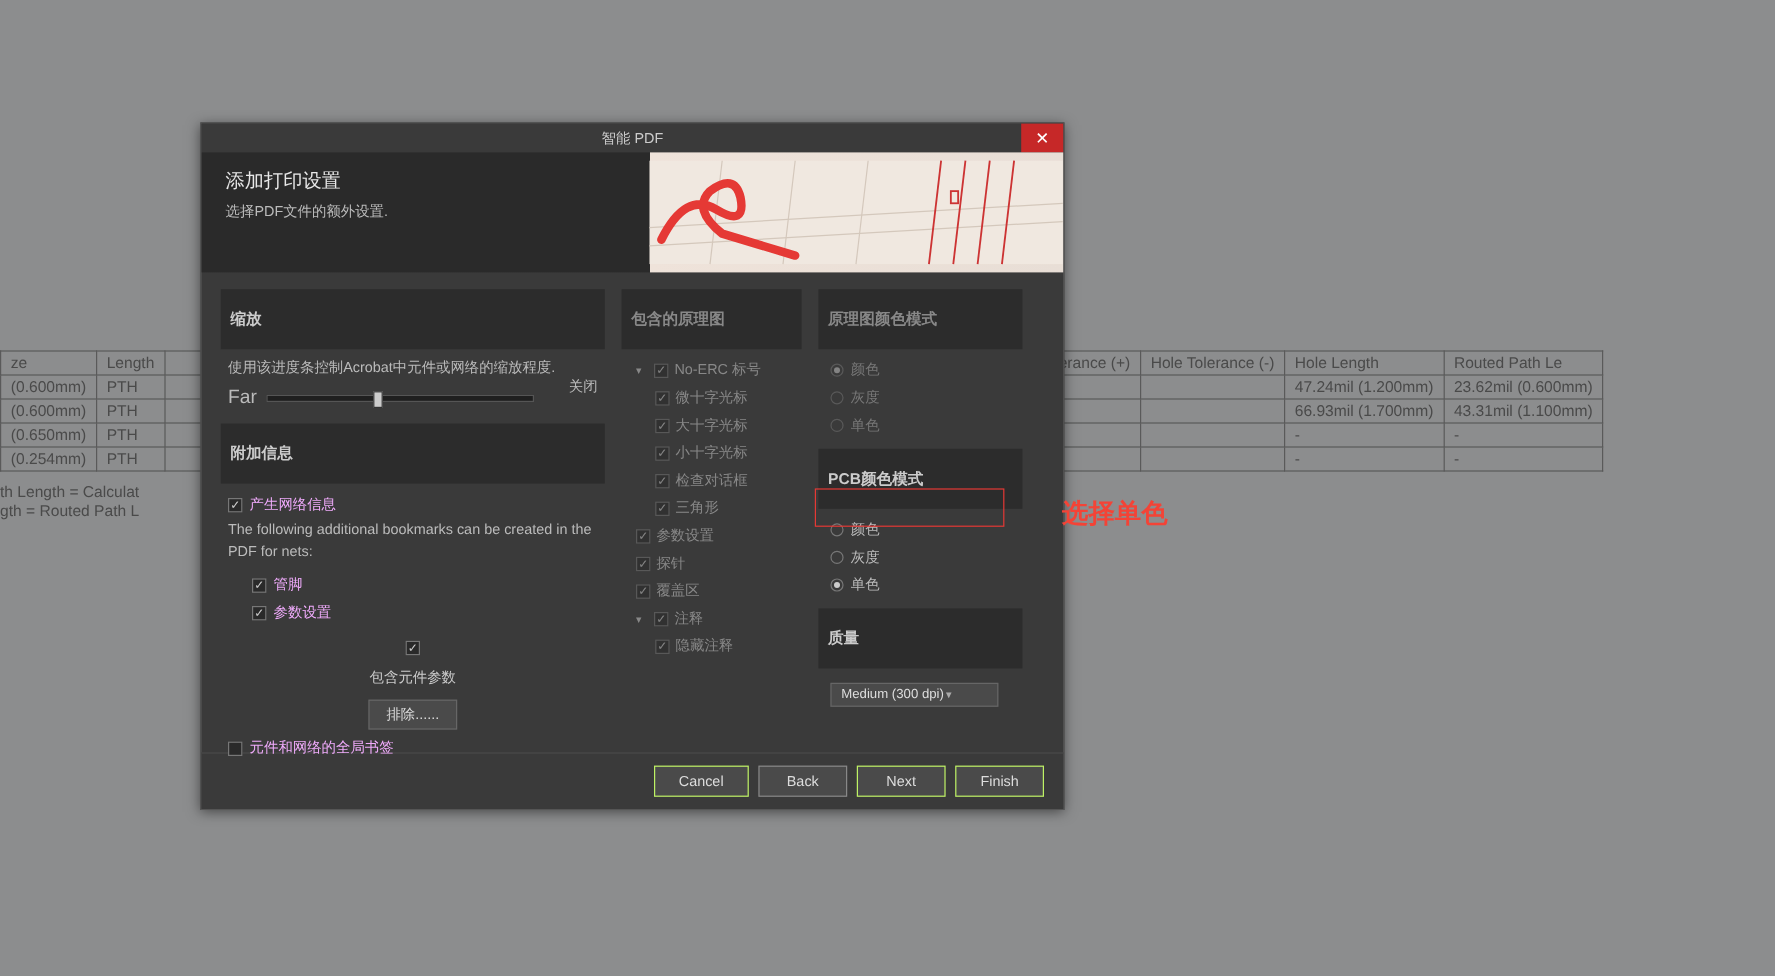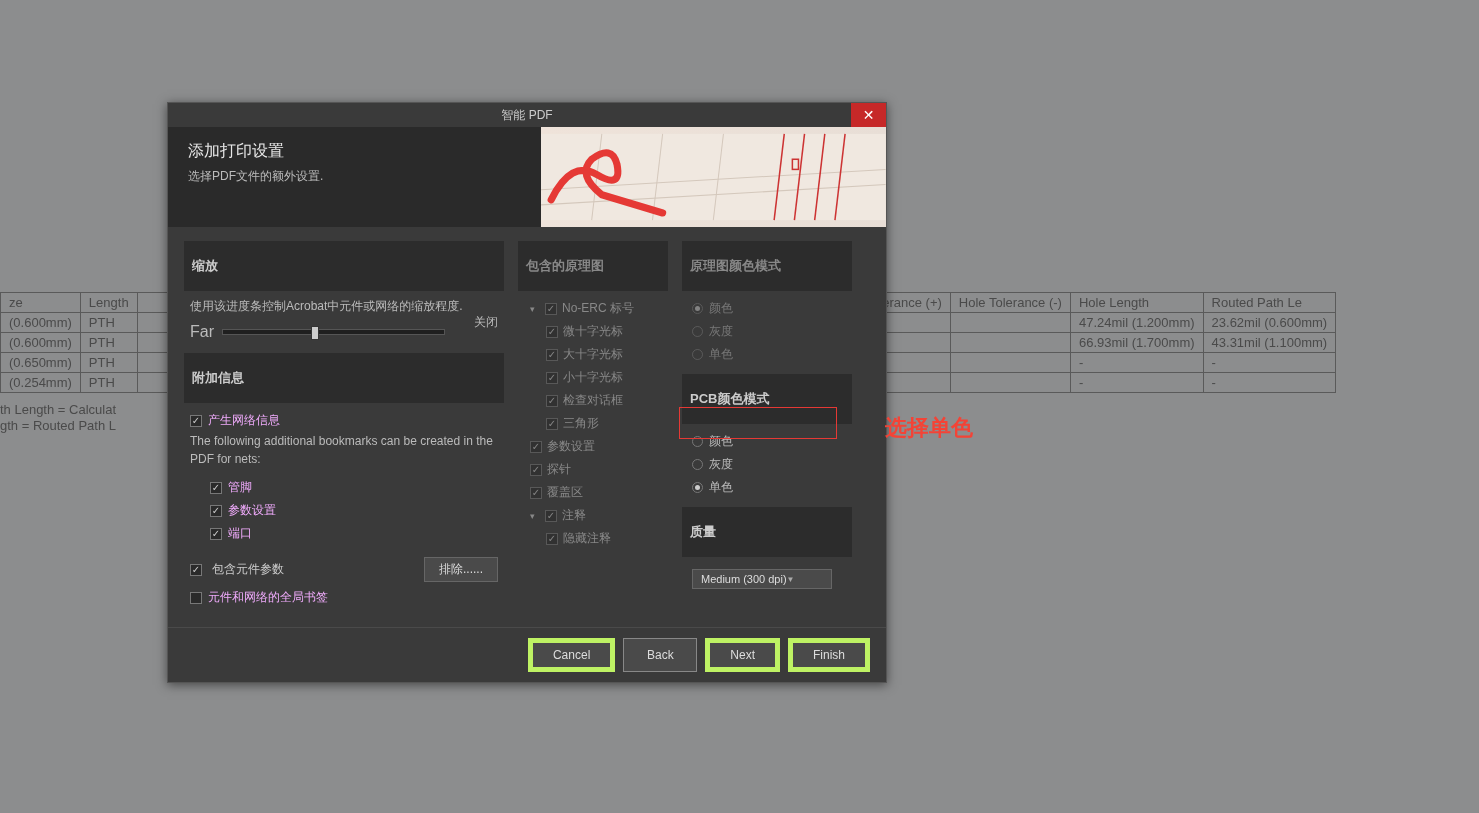--- a/index.html
+++ b/index.html
@@ -53,21 +53,21 @@
 .radio.disabled { opacity: 0.5; }
 .radio-row.disabled { color: #777; }
 
 .dropdown { background: #4a4a4a; border: 1px solid #666; padding: 3px 8px; color: #ddd; font-size: 11px; display: flex; align-items: center; width: 140px; margin: 6px 10px; cursor: pointer; }
 .dropdown-arrow { font-size: 8px; color: #aaa; }
 
 .btn-small { background: #4a4a4a; border: 1px solid #666; padding: 3px 14px; color: #ddd; font-size: 12px; cursor: pointer; }
 .btn-row { display: flex; align-items: center; gap: 10px; padding: 4px 6px; }
 
 .footer-btns { background: #3a3a3a; padding: 10px 16px; display: flex; justify-content: flex-end; gap: 8px; border-top: 1px solid #4a4a4a; }
-.footer-btn { background: #4a4a4a; border: 5px solid #bef264; padding: 5px 20px; color: #ddd; font-size: 12px; cursor: pointer; min-width: 74px; text-align: center; }
+.footer-btn { background: #4a4a4a; border: 1px solid #bef264; padding: 5px 20px; color: #ddd; font-size: 12px; cursor: pointer; min-width: 74px; text-align: center; }
 .footer-btn.active { border: 1px solid #888; }
 .underline-first::first-letter { text-decoration: underline; }
 
 .red-highlight { position: absolute; border: 1px solid #e53935; pointer-events: none; }
 .red-annotation { position: absolute; color: #f44336; font-size: 22px; font-weight: bold; }
 </style>
 </head>
 <body>
 
 <table class="bg-table">
@@ -172,25 +172,21 @@
       </div>
       <div class="section-text">The following additional bookmarks can be created in the PDF for nets:</div>
       <div class="check-row indent">
         <span class="checkbox checked"></span>
         <span>管脚</span>
       </div>
       <div class="check-row indent">
         <span class="checkbox checked"></span>
         <span>参数设置</span>
       </div>
-      <div class="check-row indent">
-        <span class="checkbox checked"></span>
-        <span>端口</span>
-      </div>
-      <div class="btn-row" style="margin-top:8px;">
+      <div class="btn-row" style="margin-top:8px;flex-direction:column;">
         <span class="checkbox checked"></span>
         <span style="color:#ccc;font-size:12px;flex:1;">包含元件参数</span>
         <button class="btn-small">排除......</button>
       </div>
       <div class="check-row">
         <span class="checkbox"></span>
         <span>元件和网络的全局书签</span>
       </div>
     </div>
 

